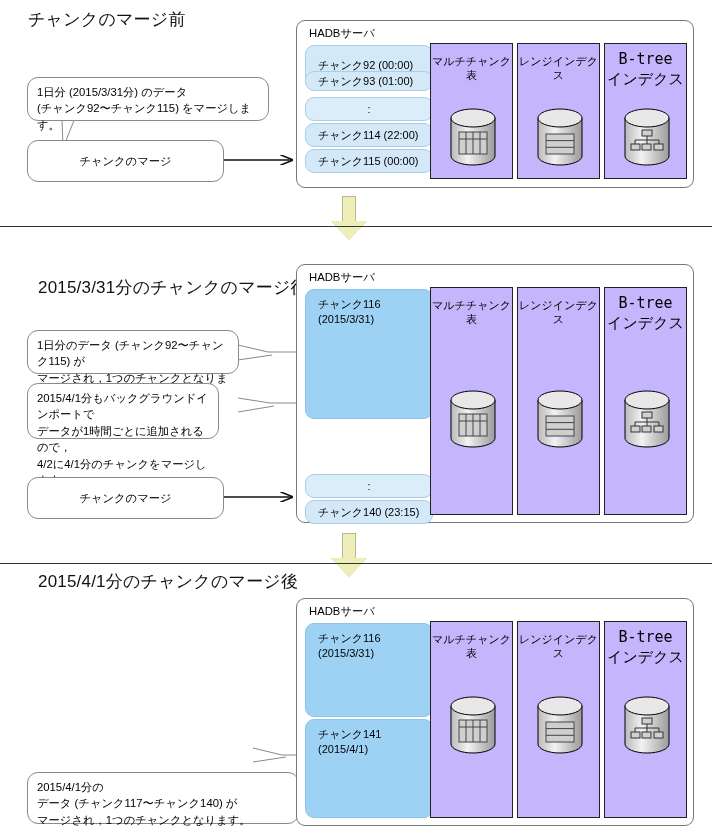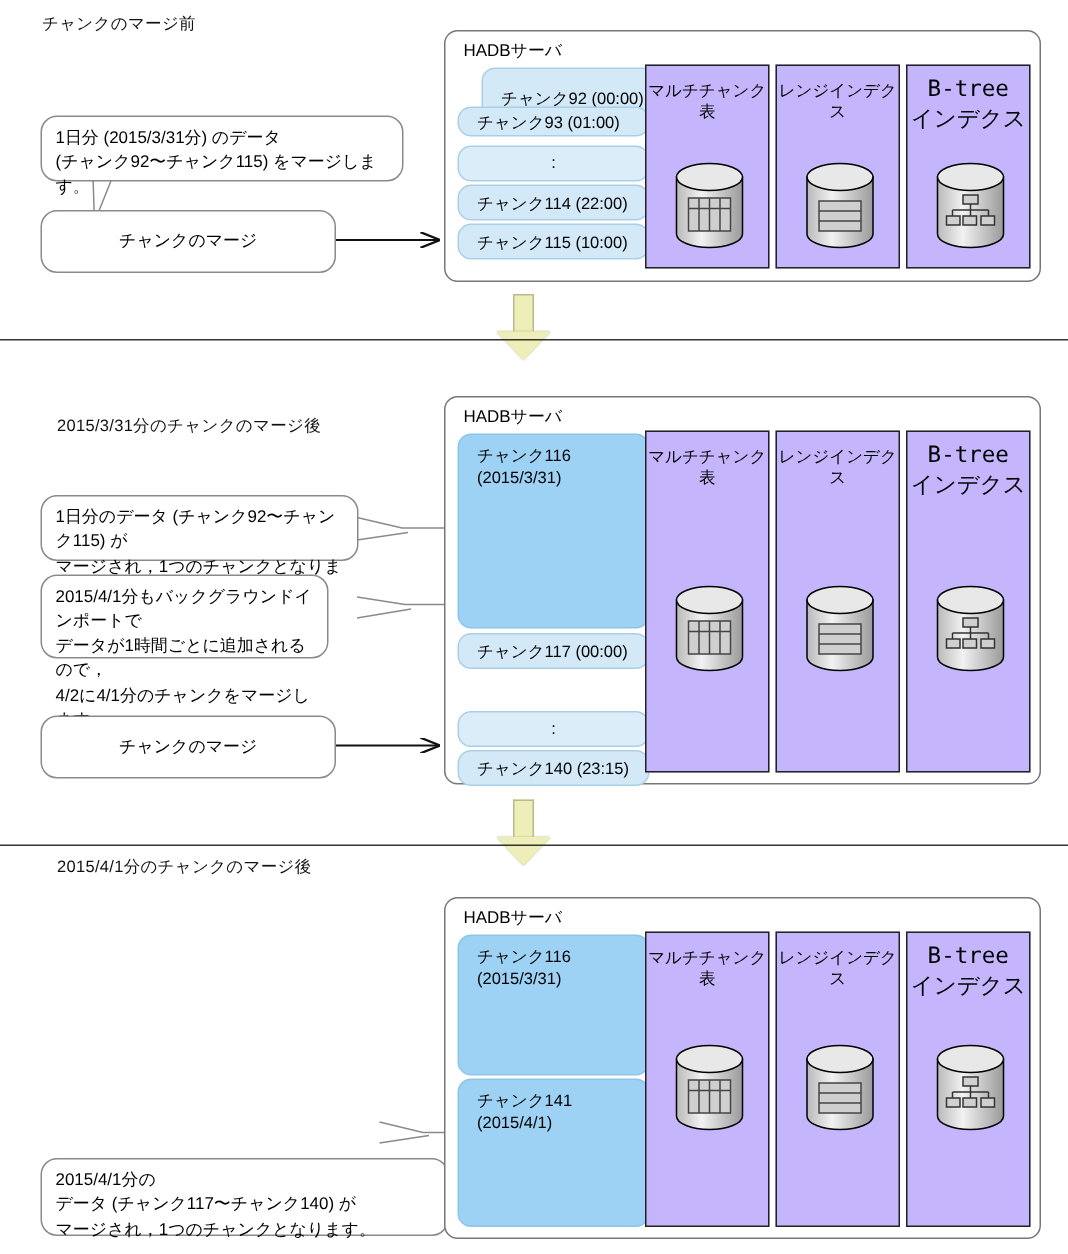--- a/index.html
+++ b/index.html
@@ -13,21 +13,21 @@
     position: relative;
     font-family: "Liberation Sans", "DejaVu Sans", sans-serif;
     color: #000000;
     overflow: hidden;
   }
 
   .abs { position: absolute; }
 
   
   .section-title {
-    font-size: 11px;
+    font-size: 17px;
     letter-spacing: 0.2px;
     white-space: nowrap;
     color: #111;
   }
 
   
   .divider {
     height: 0;
     border-top: 1.6px solid #333;
     left: 0;
@@ -174,25 +174,25 @@
 <div class="abs section-title" style="left:28px; top:8px;">チャンクのマージ前</div>
 
 <div class="abs callout" style="left:27px; top:77px; width:242px; height:44px;">1日分 (2015/3/31分) のデータ
 (チャンク92〜チャンク115) をマージします。</div>
 
 <div class="abs callout center" style="left:27px; top:140px; width:197px; height:42px;">チャンクのマージ</div>
 
 <div class="abs server" style="left:296px; top:20px; width:398px; height:168px;">
   <div class="server-label">HADBサーバ</div>
 
-  <div class="chunk" style="left:8px;  top:24px;  width:128px; height:40px;margin-left:16px;">チャンク92 (00:00)</div>
+  <div class="chunk" style="left:8px;  top:24px;  width:128px; height:40px;">チャンク92 (00:00)</div>
   <div class="chunk" style="left:8px;  top:50px;  width:128px; height:20px;">チャンク93 (01:00)</div>
   <div class="chunk ellipsis" style="left:8px;  top:76px;  width:128px; height:24px;">:</div>
   <div class="chunk" style="left:8px;  top:102px; width:128px; height:24px;">チャンク114 (22:00)</div>
-  <div class="chunk" style="left:8px;  top:128px; width:128px; height:24px;">チャンク115 (10:00)</div>
+  <div class="chunk" style="left:8px;  top:128px; width:128px; height:24px;">チャンク115 (00:00)</div>
 
   <div class="struct" style="left:133px; top:22px; width:83px; height:136px;">
     <div class="struct-label" style="top:10px;">マルチチャンク表</div>
     <svg class="cyl" style="left:18px; top:64px;" width="48" height="58" viewBox="0 0 48 58">
       <defs>
           <linearGradient id="g1" x1="0" y1="0" x2="1" y2="0">
         <stop offset="0%" stop-color="#b9b9b9"></stop>
             <stop offset="38%" stop-color="#f2f2f2"></stop>
             <stop offset="100%" stop-color="#9a9a9a"></stop>
       </linearGradient>
@@ -248,21 +248,20 @@
 データが1時間ごとに追加されるので，
 4/2に4/1分のチャンクをマージします。</div>
 
 <div class="abs callout center" style="left:27px; top:477px; width:197px; height:42px;">チャンクのマージ</div>
 
 <div class="abs server" style="left:296px; top:264px; width:398px; height:259px;">
   <div class="server-label">HADBサーバ</div>
 
   <div class="chunk merged" style="left:8px;  top:24px;  width:128px; height:130px;">チャンク116
 (2015/3/31)</div>
-  <div class="chunk" style="left:8px;  top:157px; width:128px; height:24px;">チャンク117 (00:00)</div>
   <div class="chunk ellipsis" style="left:8px; top:209px; width:128px; height:24px;">:</div>
   <div class="chunk" style="left:8px;  top:235px; width:128px; height:24px;">チャンク140 (23:15)</div>
 
   <div class="struct" style="left:133px; top:22px; width:83px; height:228px;">
     <div class="struct-label" style="top:10px;">マルチチャンク表</div>
     <svg class="cyl" style="left:18px; top:102px;" width="48" height="58" viewBox="0 0 48 58">
       <path d="M2,10 L2,48 A22,9 0 0 0 46,48 L46,10 Z" fill="url(#g1)" stroke="#000" stroke-width="1"></path>
       <ellipse cx="24" cy="10" rx="22" ry="9" fill="#e8e8e8" stroke="#000" stroke-width="1"></ellipse>
       <rect x="10" y="24" width="28" height="22" fill="#cfcfcf" stroke="#444" stroke-width="1"></rect>
       <line x1="10" y1="31" x2="38" y2="31" stroke="#444" stroke-width="1"></line>

